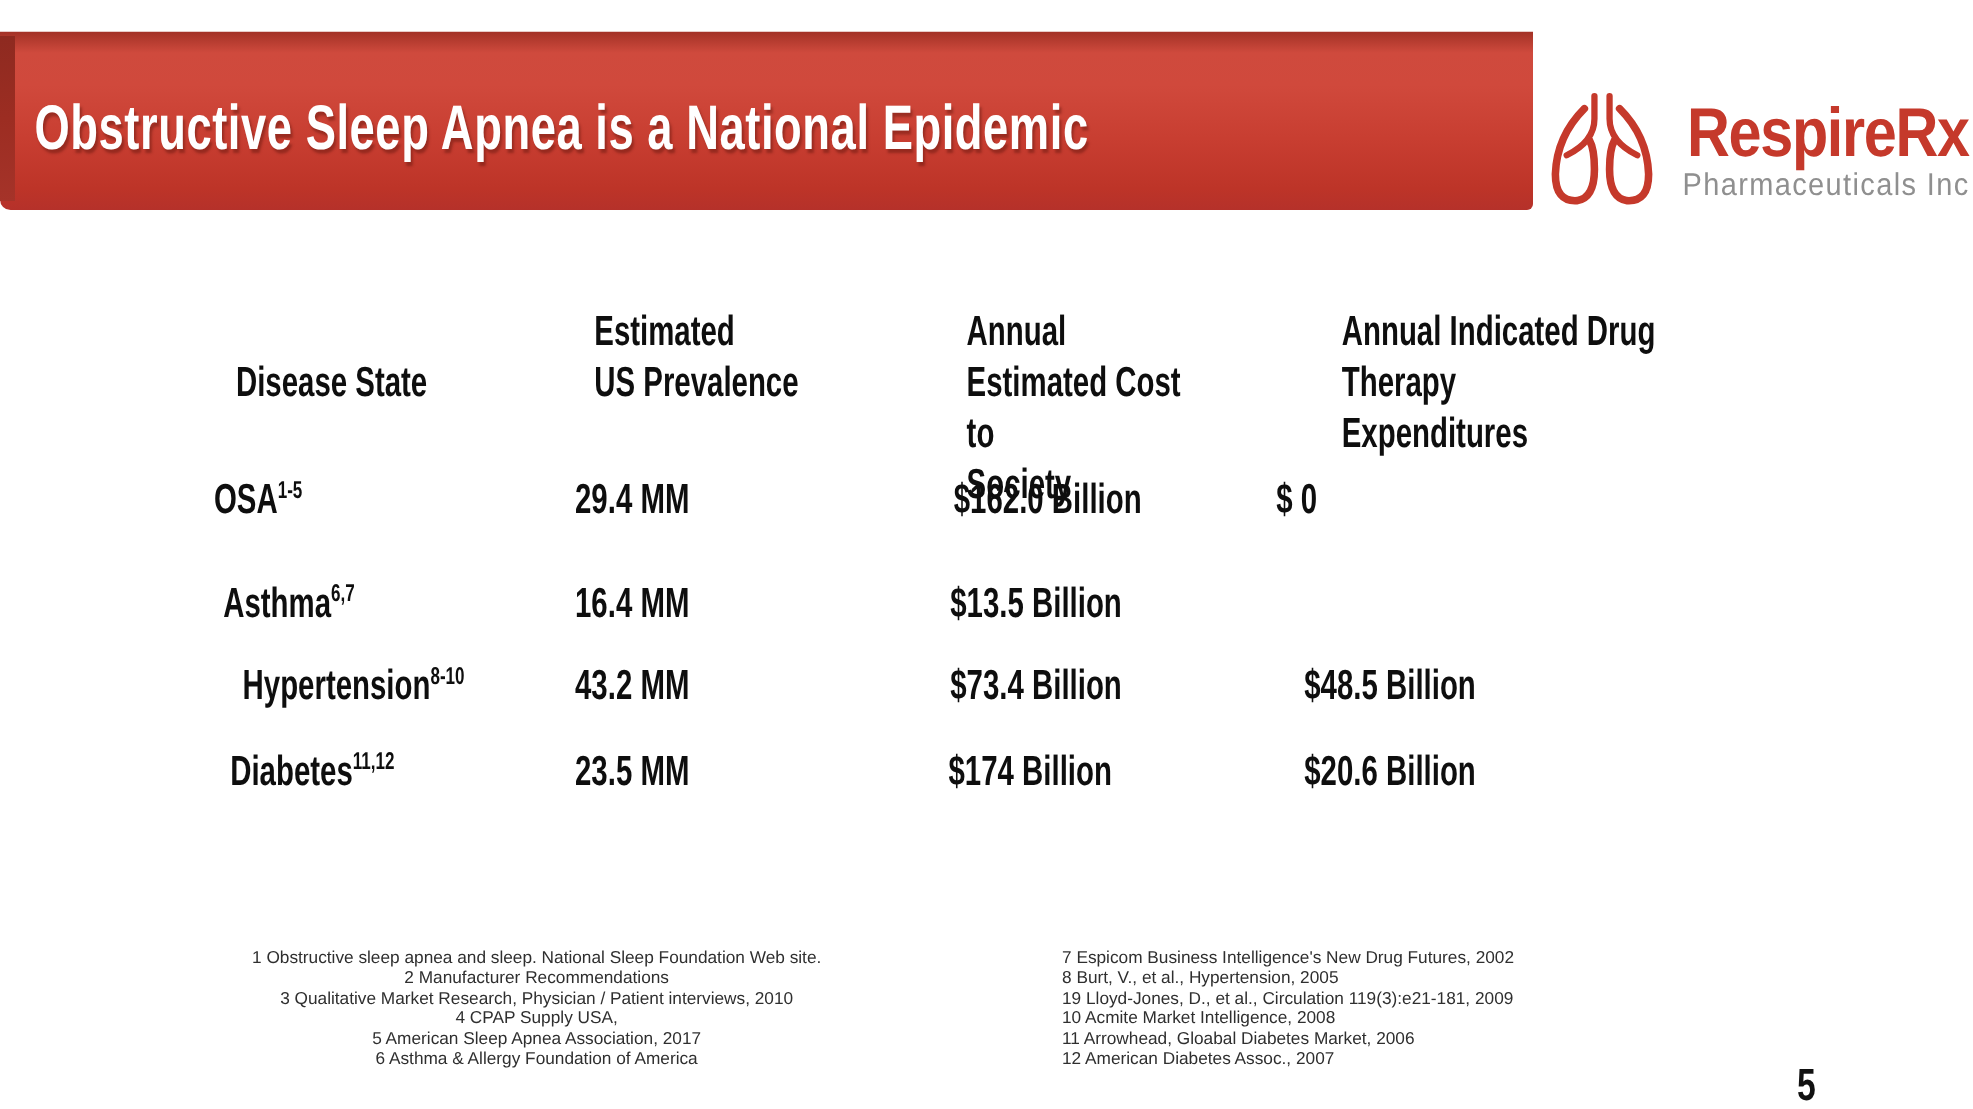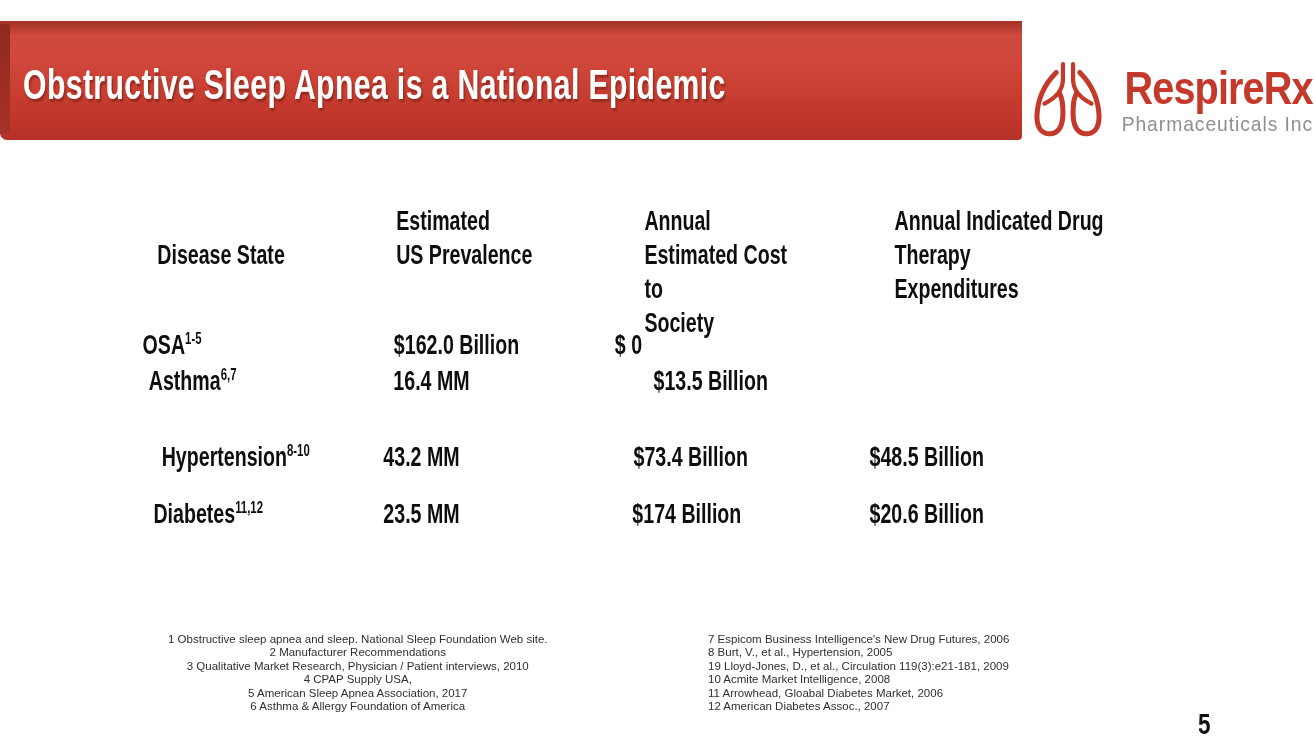--- a/index.html
+++ b/index.html
@@ -50,22 +50,22 @@
   .tcell { text-align:left; color:#0e0e0e; }
   .cond {
     display:inline-block; font-weight:bold; white-space:pre-line;
     transform:scaleX(0.70); transform-origin:center center;
   }
   .thead-row { top:183px; }
   .thead-row .tcell { font-size:28px; line-height:34px; }
   .thead-row .tcell.single { padding-top:34px; }
   .data-row { height:30px; }
   .data-row .tcell { font-size:28px; line-height:30px; white-space:nowrap; }
-  .row-0 { top:309px;text-decoration:underline; }
-  .row-1 { top:345px;gap:10px; }
+  .row-0 { top:297px;text-decoration:underline; }
+  .row-1 { top:366px; }
   .row-2 { top:421px; }
   .row-3 { top:478px;text-decoration:underline; }
   sup { font-size:58%; vertical-align:super; line-height:0; }
 
   
   .footnotes {
     position:absolute; top:612px;
     font-size:11.5px; line-height:13.4px; color:#2f2f2f;
   }
   .footnotes.left { left:168px;text-align:center; }
@@ -103,20 +103,21 @@
     <div class="tcell"><span class="cond">Estimated
 US Prevalence</span></div>
     <div class="tcell"><span class="cond">Annual Estimated Cost to
 Society</span></div>
     <div class="tcell"><span class="cond">Annual Indicated Drug Therapy
 Expenditures</span></div>
   </div>
 
   <div class="trow data-row row-0">
     <div class="tcell"><span class="cond"><span>OSA</span><sup>1-5</sup></span></div>
+    <div class="tcell"><span class="cond">29.4 MM</span></div>
     <div class="tcell"><span class="cond">$162.0  Billion</span></div>
     <div class="tcell"><span class="cond">$ 0</span></div>
   </div>
 
   <div class="trow data-row row-1">
     <div class="tcell"><span class="cond"><span>Asthma</span><sup>6,7</sup></span></div>
     <div class="tcell"><span class="cond">16.4 MM</span></div>
     <div class="tcell"><span class="cond">$13.5 Billion</span></div>
   </div>
 
@@ -137,21 +138,21 @@
   <div class="footnotes left">
     <div class="footnote-line">1 Obstructive sleep apnea and sleep. National Sleep Foundation Web site.</div>
     <div class="footnote-line">2 Manufacturer Recommendations</div>
     <div class="footnote-line">3 Qualitative Market Research, Physician / Patient interviews, 2010</div>
     <div class="footnote-line">4 CPAP Supply USA,</div>
     <div class="footnote-line">5 American Sleep Apnea Association, 2017</div>
     <div class="footnote-line">6 Asthma &amp; Allergy Foundation of America</div>
   </div>
 
   <div class="footnotes right">
-    <div class="footnote-line">7 Espicom Business Intelligence's New Drug Futures, 2006</div>
+    <div class="footnote-line">7 Espicom Business Intelligence's New Drug Futures, 2002</div>
     <div class="footnote-line">8 Burt, V., et al., Hypertension, 2005</div>
     <div class="footnote-line">19 Lloyd-Jones, D., et al., Circulation 119(3):e21-181, 2009</div>
     <div class="footnote-line">10 Acmite Market Intelligence, 2008</div>
     <div class="footnote-line">11 Arrowhead, Gloabal Diabetes Market, 2006</div>
     <div class="footnote-line">12 American Diabetes Assoc., 2007</div>
   </div>
 
   <div class="page-number">5</div>
 
 </div>

